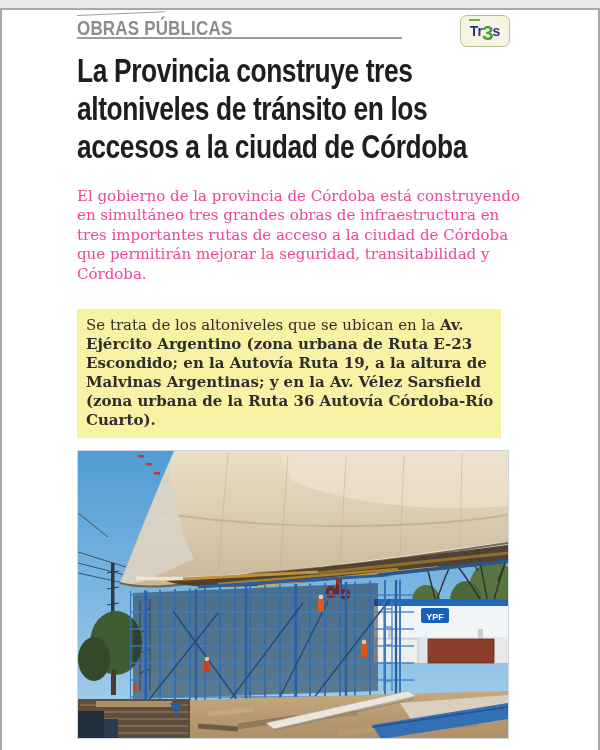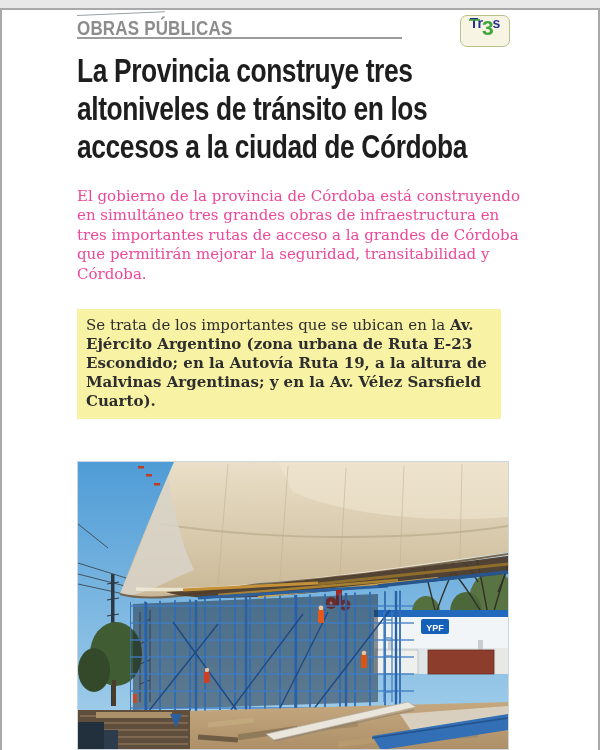--- a/index.html
+++ b/index.html
@@ -17,21 +17,21 @@
     position:absolute;left:75px;top:7px;
     font-size:20px;font-weight:bold;color:#8c8c8c;letter-spacing:.2px;
     transform:scaleX(.85);transform-origin:0 0;white-space:nowrap;
   }
   .kicker-rule{
     position:absolute;left:75px;top:27px;width:325px;height:2px;background:#9c9c9c;
   }
   .logo{
     position:absolute;left:458px;top:5px;width:48px;height:30px;
     background:#f7f4e3;border:1px solid #b8c08b;border-radius:7px;
-    display:flex;justify-content:center;cursor:pointer;
+    display:flex;align-items:center;justify-content:center;cursor:pointer;
   }
   .logo-mark{position:absolute;left:8px;top:3px;width:11px;height:2px;background:#3fa53a;opacity:.8;}
   .logo-tr,.logo-s{font-size:14px;font-weight:bold;color:#23308d;line-height:1;}
   .logo-3{font-size:21px;font-weight:bold;color:#3fa53a;line-height:1;margin:0 -1px;position:relative;top:1px;}
   
   .headline{
     position:absolute;left:75px;top:42px;width:540px;
     font-size:33px;font-weight:bold;color:#1e1e1e;line-height:38px;
     letter-spacing:-.5px;transform:scaleX(.8);transform-origin:0 0;
   }
@@ -47,21 +47,21 @@
   .highlight{
     position:absolute;left:75px;top:299px;width:424px;box-sizing:border-box;
     background:#f8f2a4;padding:7px 8px 8px 9px;
     font-family:"DejaVu Serif","Liberation Serif",serif;
     font-size:15px;line-height:19px;color:#2e2e2e;
   }
   .highlight div{white-space:nowrap;}
   .highlight .b{font-weight:bold;}
   
   .photo{
-    position:absolute;left:75px;top:451px;width:430px;height:287px;
+    position:absolute;left:75px;top:440px;width:430px;height:287px;
     border:1px solid #cdd6de;box-sizing:content-box;
   }
   .photo svg{display:block;}
 </style>
 </head>
 <body>
 
 <div class="page">
 
   <div class="kicker-slash"></div>
@@ -77,30 +77,31 @@
 
   <h1 class="headline" style="margin:0;">
     <div>La Provincia construye tres</div>
     <div>altoniveles de tránsito en los</div>
     <div>accesos a la ciudad de Córdoba</div>
   </h1>
 
   <div class="intro">
     <div>El gobierno de la provincia de Córdoba está construyendo</div>
     <div>en simultáneo tres grandes obras de infraestructura en</div>
-    <div>tres importantes rutas de acceso a la grandes de Córdoba</div>
+    <div>tres importantes rutas de acceso a la ciudad de Córdoba</div>
     <div>que permitirán mejorar la seguridad, transitabilidad y</div>
     <div>Córdoba.</div>
   </div>
 
   <div class="highlight">
-    <div><span>Se trata de los importantes que se ubican en la </span><span class="b">Av.</span></div>
+    <div><span>Se trata de los altoniveles que se ubican en la </span><span class="b">Av.</span></div>
     <div class="b">Ejército Argentino (zona urbana de Ruta E-23</div>
     <div class="b">Escondido; en la Autovía Ruta 19, a la altura de</div>
     <div class="b">Malvinas Argentinas; y en la Av. Vélez Sarsfield</div>
+    <div class="b">(zona urbana de la Ruta 36 Autovía Córdoba-Río</div>
     <div class="b">Cuarto).</div>
   </div>
 
   <div class="photo">
     <svg width="430" height="287" viewBox="0 0 430 287" xmlns="http://www.w3.org/2000/svg">
       <defs>
         <linearGradient id="sky" x1="0" y1="0" x2="0" y2="1">
           <stop offset="0" stop-color="#4f9cd6"></stop>
           <stop offset="1" stop-color="#a9d2ec"></stop>
         </linearGradient>

